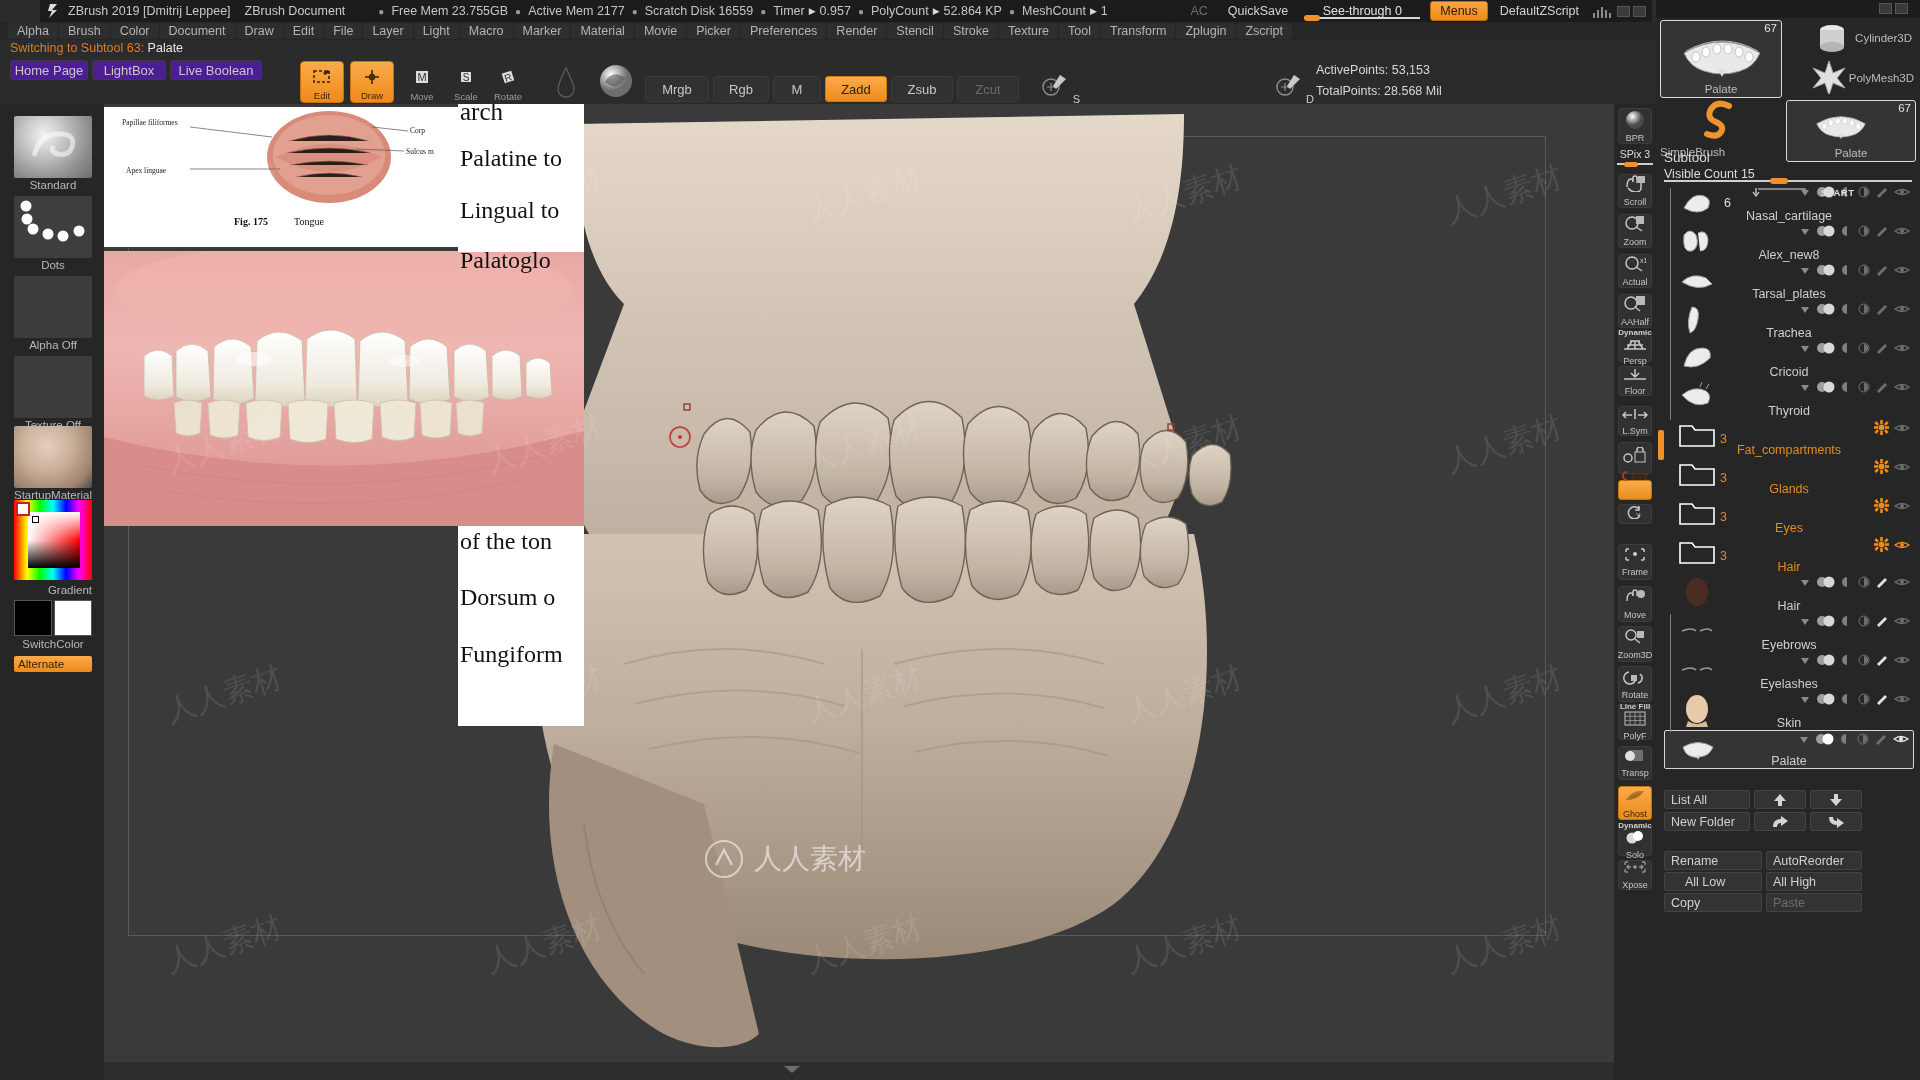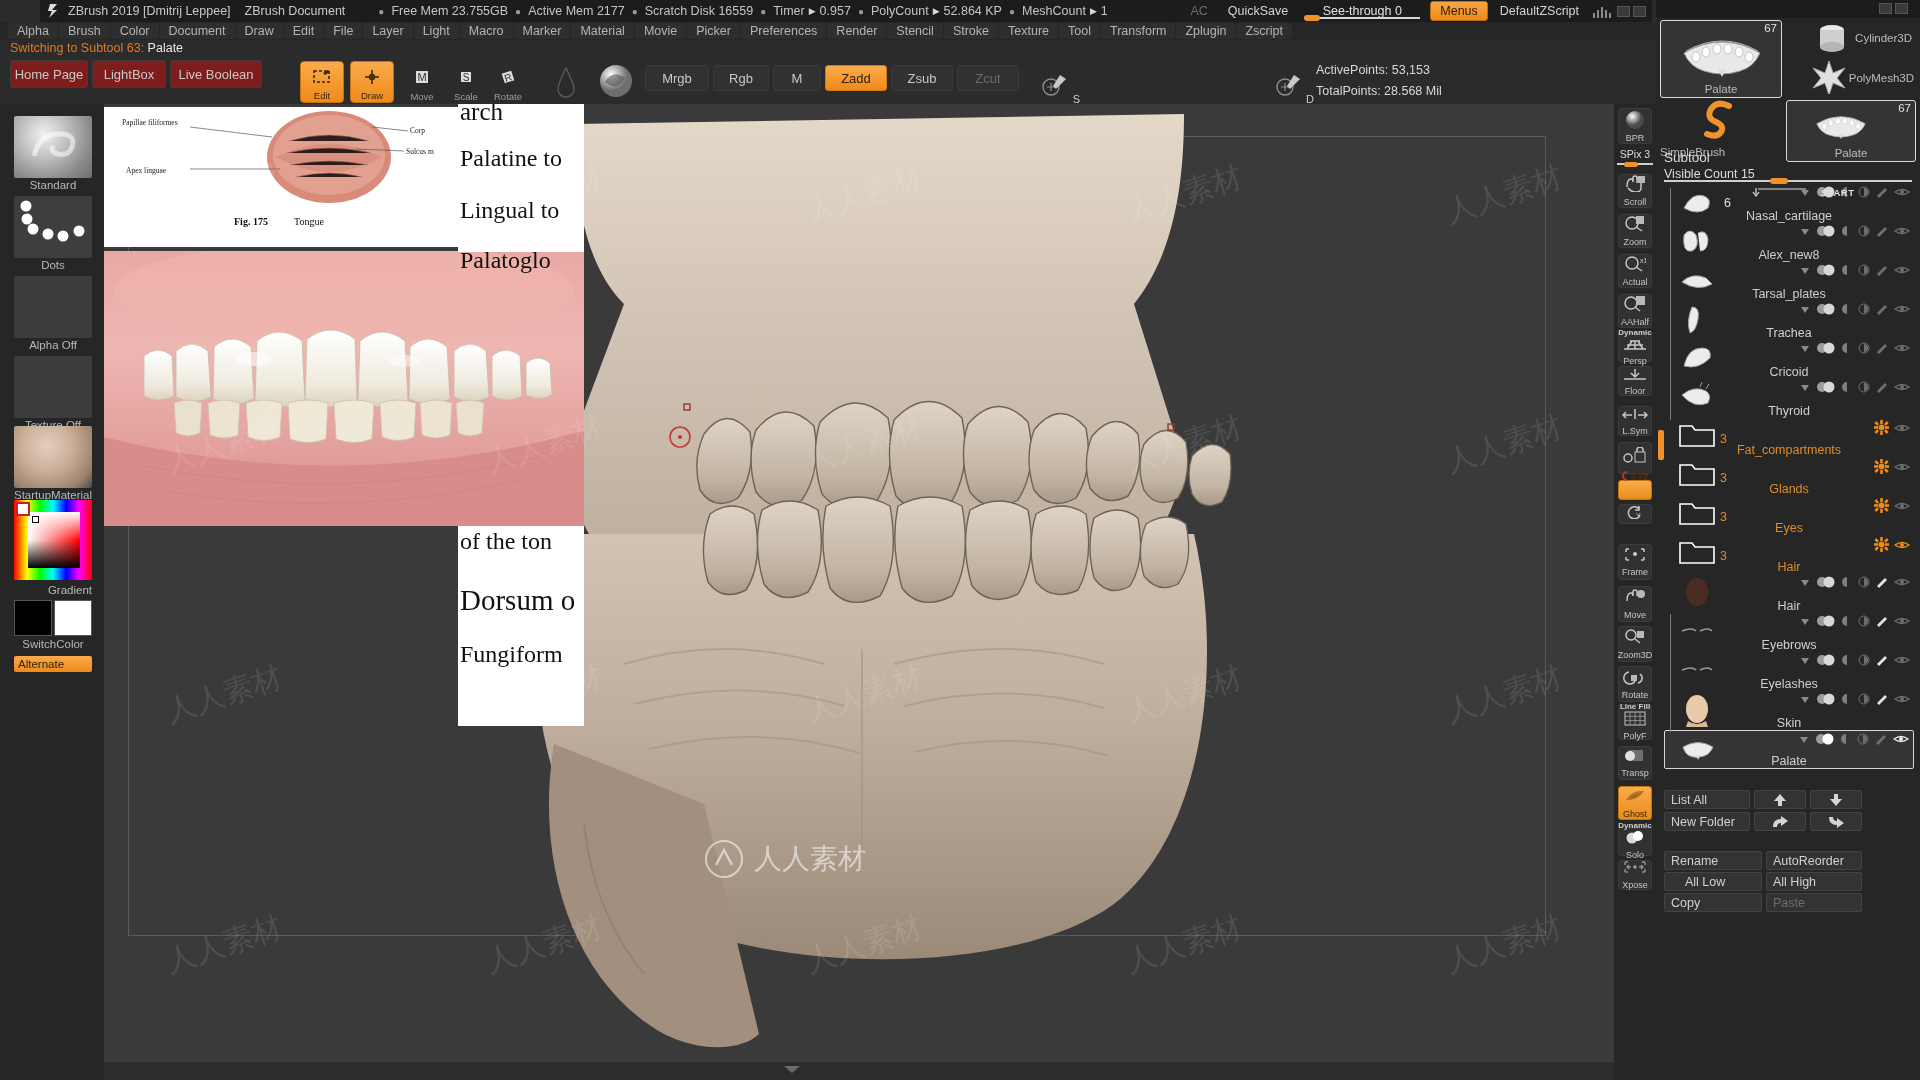--- a/index.html
+++ b/index.html
@@ -40,29 +40,29 @@
   .menubar .mi { font-size:12.5px; color:#b4b4b4; padding:1px 9px; margin-right:1px;
     background:#2e2e2e; border-radius:2px; }
 
   
   .statusline { position:absolute; left:10px; top:41px; font-size:12.5px; }
   .statusline .s1 { color:#e07b1e; }
   .statusline .s2 { color:#e8e8e8; }
 
   
   .toolbar { position:absolute; left:0; top:56px; width:1920px; height:48px; background:#2b2b2b; }
-  .tbtn { position:absolute; top:4px; height:28px; background:#7f1d1d; border:1px solid #3d3d3d;
+  .tbtn { position:absolute; top:4px; height:20px; background:#4c1d95; border:1px solid #3d3d3d;
     border-radius:3px; display:flex; align-items:center; justify-content:center;
     font-size:13px; color:#c8c8c8; }
   .sq-btn { position:absolute; top:5px; width:44px; height:42px; border-radius:4px;
     display:flex; flex-direction:column; align-items:center; justify-content:flex-end; }
   .sq-btn.on { background:linear-gradient(#fbab4b,#ef8a19); border:1px solid #c4740f; }
   .sq-btn .lbl { font-size:9.5px; color:#3a2607; line-height:10px; padding-bottom:1px;}
   .sq-btn.off .lbl { color:#9d9d9d; }
-  .modebox { position:absolute; top:9px; height:26px; display:flex; align-items:center;
+  .modebox { position:absolute; top:20px; height:26px; display:flex; align-items:center;
     justify-content:center; font-size:13px; color:#c8c8c8; background:#313131;
     border:1px solid #3a3a3a; border-radius:3px; }
   .modebox.active { background:linear-gradient(#fbab4b,#ef8a19); color:#32200a;
     border:1px solid #cf7a10; }
   .modebox.dim { color:#6b6b6b; }
   .slider { position:absolute; height:20px; }
   .slider .lab { position:absolute; left:2px; top:-1px; font-size:12.5px; color:#dcdcdc; white-space:nowrap;}
   .slider .track { position:absolute; left:0; right:0; bottom:1px; height:2px; background:#cfcfcf; }
   .slider .knob { position:absolute; bottom:-1px; width:18px; height:6px; background:#f0922b; border-radius:3px;}
   .infotxt { position:absolute; font-size:12.5px; color:#d8d8d8; white-space:nowrap;}
@@ -549,21 +549,21 @@
 
     <div style="position:absolute; left:354px; top:0px; width:126px; height:622px; pointer-events:none;">
       <div style="position:absolute; left:0; top:0; width:126px; height:148px; background:#fff;"></div>
       <div style="position:absolute; left:0; top:148px; width:126px; height:274px; background:#f3c9c6; opacity:0;"></div>
       <div style="position:absolute; left:0; top:422px; width:126px; height:200px; background:#fff;"></div>
       <div style="position:absolute; left:2px; top:-6px; font-size:25px; color:#111; font-family:'Liberation Serif', serif;">arch</div>
       <div style="position:absolute; left:2px; top:41px; font-size:24px; color:#111; font-family:'Liberation Serif', serif;">Palatine to</div>
       <div style="position:absolute; left:2px; top:93px; font-size:24px; color:#111; font-family:'Liberation Serif', serif;">Lingual to</div>
       <div style="position:absolute; left:2px; top:143px; font-size:24px; color:#111; font-family:'Liberation Serif', serif;">Palatoglo</div>
       <div style="position:absolute; left:2px; top:424px; font-size:24px; color:#111; font-family:'Liberation Serif', serif;">of the ton</div>
-      <div style="position:absolute; left:2px; top:480px; font-size:29px; color:#111; font-family:'Liberation Serif', serif;">Dorsum o</div>
+      <div style="position:absolute; left:2px; top:480px; font-size:24px; color:#111; font-family:'Liberation Serif', serif;">Dorsum o</div>
       <div style="position:absolute; left:2px; top:537px; font-size:24px; color:#111; font-family:'Liberation Serif', serif;">Fungiform</div>
     </div>
 
     <div style="position:absolute; left:600px; top:735px; display:flex; align-items:center; gap:10px; opacity:0.55;">
       <svg width="40" height="40" viewBox="0 0 40 40">
           <circle cx="20" cy="20" r="18" fill="none" stroke="#fff" stroke-width="2"></circle>
           <path d="M12 26 L20 11 L28 26" fill="none" stroke="#fff" stroke-width="2.4"></path>
         </svg>
       <span style="font-size:28px; color:#fff;">人人素材</span>
     </div>

